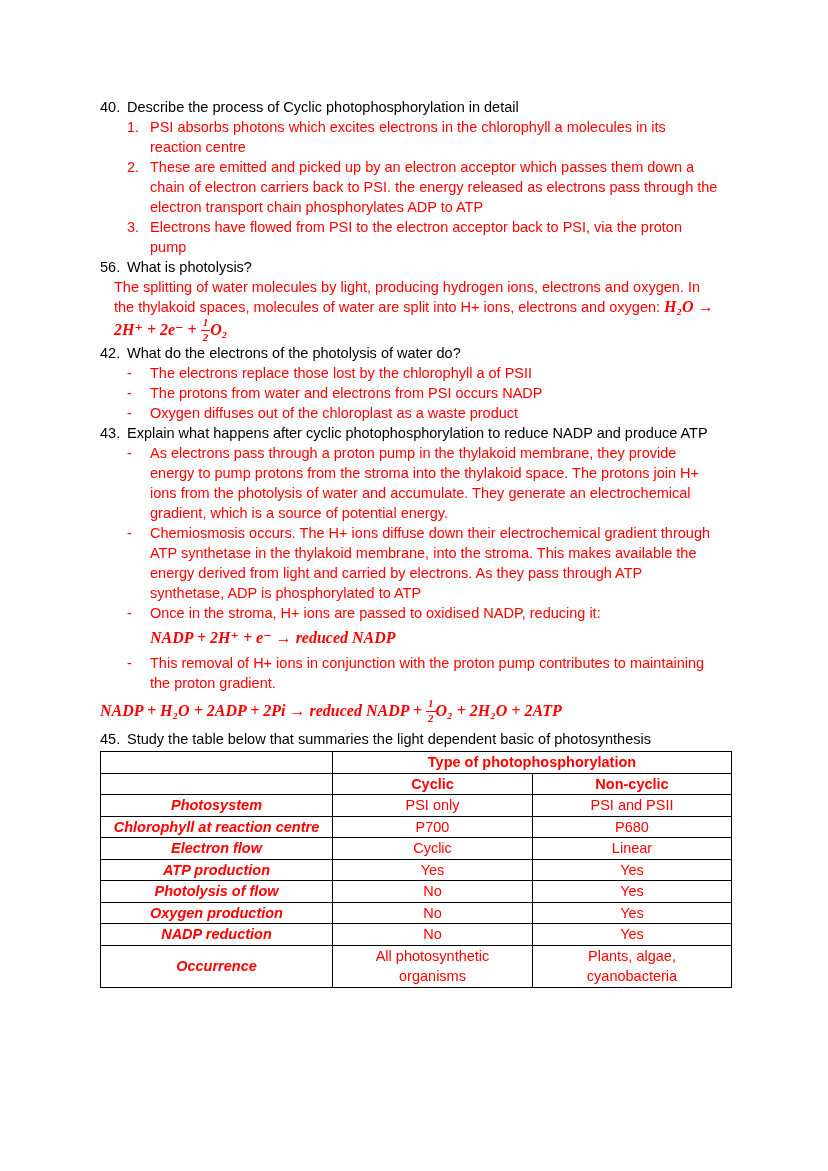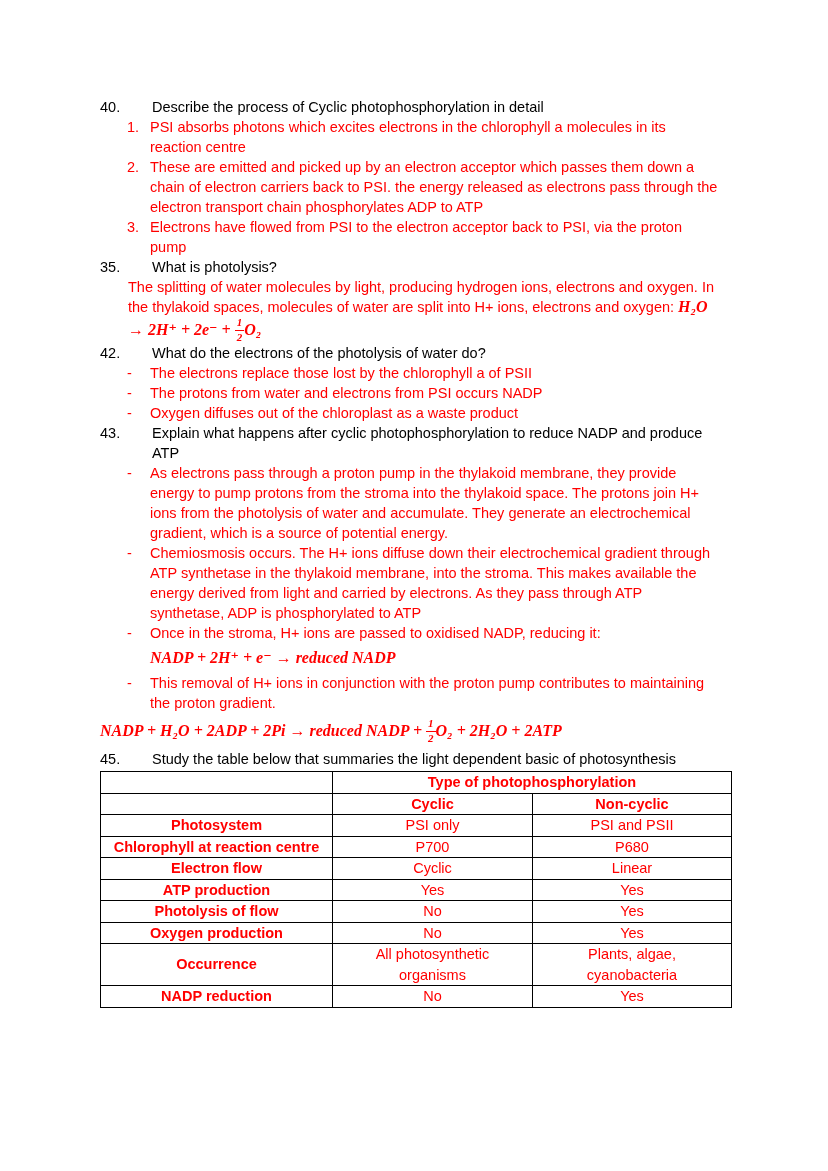--- a/index.html
+++ b/index.html
@@ -13,26 +13,26 @@
     width:828px;height:1171px;
     font-family:"Liberation Sans","DejaVu Sans",sans-serif;
     font-size:14.5px;line-height:20px;color:var(--ink);
     overflow:hidden;
   }
   .page{width:828px;height:1139px;padding:97px 108px 40px 100px;overflow:hidden;}
   .content{width:620px;}
   .qblock{margin:0;}
   .qline{display:flex;}
   .qnum{flex:0 0 27px;}
-  .qtext{flex:1;margin-left:25px;}
+  .qtext{flex:1;}
   .subitem{display:flex;margin-left:27px;}
   .submark{flex:0 0 23px;}
   .subtext{flex:1;}
   .red{color:var(--red);}
-  .answer-par{margin-left:28px;}
+  .answer-par{margin-left:14px;}
   .math{
     font-family:"Liberation Serif","DejaVu Serif",serif;
     font-style:italic;font-weight:bold;
     color:var(--red);font-size:16px;
   }
   .eqline{margin:5px 0;}
   .frac{display:inline-block;text-align:center;vertical-align:-0.5em;line-height:1.05;font-size:11px;}
   .fnum{display:block;border-bottom:1px solid currentColor;padding:0 2px 1px;}
   .fden{display:block;padding-top:1px;}
   .ptable{
@@ -40,21 +40,21 @@
     margin-top:2px;color:var(--red);text-align:center;
   }
   .ptable td{
     border:1px solid #000;padding:0 9px;
     font-size:14.5px;line-height:20.5px;vertical-align:middle;
   }
   .ptable .c1{width:232px;}
   .ptable .c2{width:200px;}
   .ptable .c3{width:199px;}
   .ptable .bold{font-weight:bold;}
-  .ptable .rowlabel{font-weight:bold;}
+  .ptable .rowlabel{font-weight:bold;font-style:italic;}
 </style>
 </head>
 <body>
 
 <div class="page">
   <div class="content">
 
     <section class="qblock">
       <div class="qline">
         <span class="qnum">40.</span>
@@ -71,21 +71,21 @@
         </div>
         <div class="subitem">
           <span class="submark red">3.</span>
           <span class="subtext red">Electrons have flowed from PSI to the electron acceptor back to PSI, via the proton pump</span>
         </div>
       </div>
     </section>
 
     <section class="qblock">
       <div class="qline">
-        <span class="qnum">35.</span>
+        <span class="qnum">56.</span>
         <span class="qtext">What is photolysis?</span>
       </div>
       <div class="answer-par red">
         <span>The splitting of water molecules by light, producing hydrogen ions, electrons and oxygen. In the thylakoid spaces, molecules of water are split into H+ ions, electrons and oxygen: </span><span class="math"><span>H₂O → 2H⁺ + 2e⁻ + </span><span class="frac"><span class="fnum">1</span><span class="fden">2</span></span><span>O₂</span></span>
       </div>
     </section>
 
     <section class="qblock">
       <div class="qline">
         <span class="qnum">42.</span>
@@ -185,27 +185,27 @@
             <td class="rowlabel">Photolysis of flow</td>
             <td>No</td>
             <td>Yes</td>
           </tr>
           <tr>
             <td class="rowlabel">Oxygen production</td>
             <td>No</td>
             <td>Yes</td>
           </tr>
           <tr>
+            <td class="rowlabel">NADP reduction</td>
+            <td>No</td>
+            <td>Yes</td>
+          </tr>
+          <tr>
             <td class="rowlabel">Occurrence</td>
             <td>All photosynthetic organisms</td>
             <td>Plants, algae, cyanobacteria</td>
           </tr>
-          <tr>
-            <td class="rowlabel">NADP reduction</td>
-            <td>No</td>
-            <td>Yes</td>
-          </tr>
         </tbody>
       </table>
     </section>
 
   </div>
 </div>
 
 </body></html>

